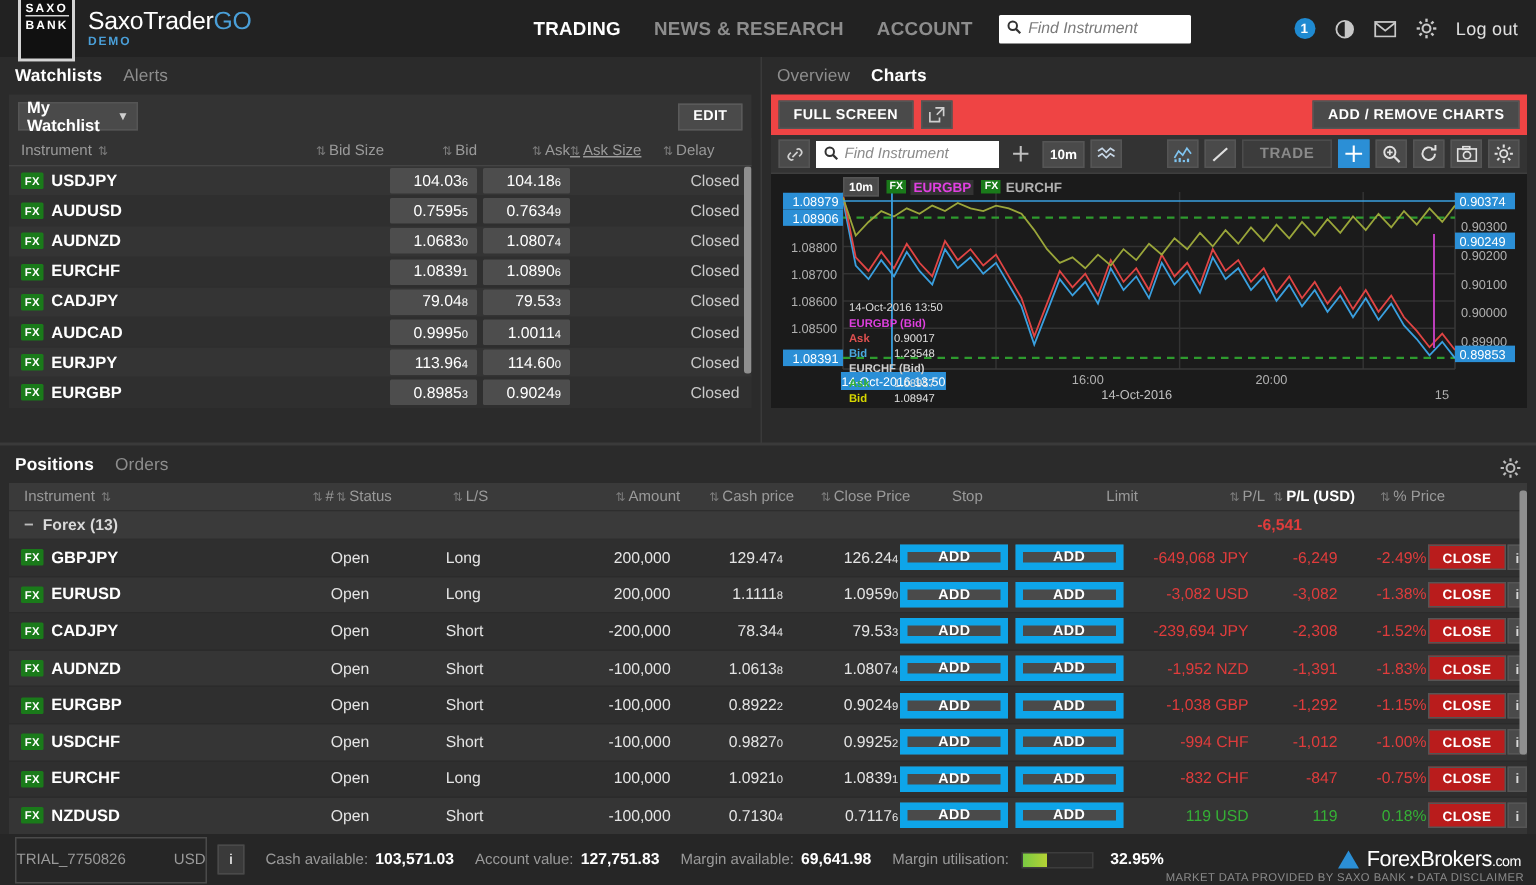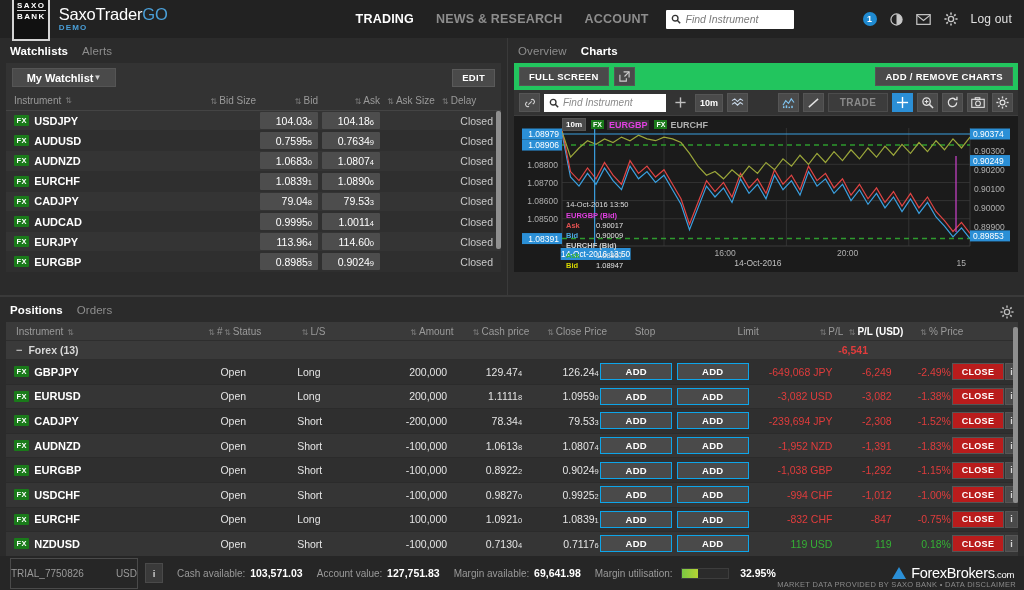--- a/index.html
+++ b/index.html
@@ -64,21 +64,21 @@
   
   .row-top { display: flex; height: 258px; padding: 0; gap: 0; }
   .watch-panel { width: 508px; background: #2b2b2b; border: 1px solid #3a3a3a; border-left: none; border-top: none; }
   .chart-panel { flex: 1; background: #2b2b2b; border: 1px solid #3a3a3a; border-right: none; border-top: none; border-left: none; }
 
   
   .wl-body { margin: 0 6px 6px; background: #333333; height: 209px; display: flex; flex-direction: column; }
   .wl-toolbar { display: flex; align-items: center; padding: 5px 6px; }
   .wl-select {
     background: #4a4a4a; color: #fff; font-size: 11px; font-weight: bold;
-    border: 1px solid #555; height: 19px; width: 104px; display: flex;
+    border: 1px solid #555; height: 19px; width: 80px; display: flex;
     align-items: center; justify-content: center; padding: 0 5px;
   }
   .wl-select .cv { font-size: 8px; color: #cfcfcf; }
   .wl-edit {
     margin-left: auto; background: #4a4a4a; border: 1px solid #5a5a5a;
     color: #ffffff; font-size: 9.5px; font-weight: bold; height: 18px;
     padding: 0 9px; display: flex; align-items: center; letter-spacing: 0.3px;
   }
   .wl-head {
     display: flex; font-size: 10px; color: #9a9a9a; padding: 3px 0 4px;
@@ -93,35 +93,35 @@
   .wl-row:nth-child(odd) { background: #343434; }
   .fx-badge {
     background: #1a7a1a; color: #ffffff; font-size: 7.5px; font-weight: bold;
     padding: 1px 2.5px; margin: 0 5px 0 8px; letter-spacing: 0.3px; border-radius: 1px;
   }
   .wl-sym { font-weight: bold; color: #ffffff; font-size: 11px; }
   .c-inst { width: 185px; display: flex; align-items: center; }
   .c-bidsize { width: 65px; text-align: right; }
   .c-bid { width: 62px; text-align: right; }
   .c-ask { width: 62px; text-align: right; }
-  .c-asksize { width: 62px; text-align: center; }
+  .c-asksize { width: 62px; text-align: left; text-decoration: underline; }
   .c-delay { flex: 1; text-align: right; padding-right: 8px; }
   .quote-cell {
     display: inline-block; background: #4d4d4d; color: #ffffff;
     padding: 2.5px 6px; min-width: 58px; text-align: right; border-radius: 1px;
   }
   .pip { font-size: 7.5px; vertical-align: baseline; }
   .closed-txt { color: #c9c9c9; font-size: 10.5px; }
   .wl-scroll {
     position: absolute; right: 0px; top: 0; width: 5px; height: 138px;
     background: #8f8f8f; border-radius: 2px;
   }
 
   
-  .ch-body { margin: 0 6px 6px; background: #22c55e; height: 209px; display: flex; flex-direction: column; }
+  .ch-body { margin: 0 6px 6px; background: #ef4444; height: 209px; display: flex; flex-direction: column; }
   .ch-bar1 { display: flex; align-items: center; padding: 4px 5px; gap: 5px; }
   .btn-dark {
     background: #4a4a4a; border: 1px solid #555; color: #ffffff; font-size: 9.5px;
     font-weight: bold; height: 19px; padding: 0 9px; display: flex;
     align-items: center; letter-spacing: 0.3px;
   }
   .btn-icon {
     background: #4a4a4a; border: 1px solid #555; width: 21px; height: 19px;
     display: flex; align-items: center; justify-content: center; color: #d0d0d0;
   }
@@ -185,21 +185,21 @@
   .group-row .minus { margin: 0 6px 0 10px; color: #bbb; font-size: 11px; }
   .group-total { color: #e03c3c; font-size: 10.5px; font-weight: bold; }
 
   .pos-row {
     display: flex; align-items: center; height: 24.6px; font-size: 10.5px;
     color: #e4e4e4; border-bottom: 1px solid #2b2b2b; background: #2f2f2f;
   }
   .pos-row:nth-child(even) { background: #353535; }
   .pos-sym { font-weight: bold; color: #ffffff; font-size: 11px; }
   .add-btn {
-    background: #4a4a4a; border: 1px solid #0ea5e9; color: #ffffff; font-size: 9.5px;
+    background: #4a4a4a; border: 5px solid #0ea5e9; color: #ffffff; font-size: 9.5px;
     font-weight: bold; height: 17px; width: 72px; display: inline-flex;
     align-items: center; justify-content: center; letter-spacing: 0.3px;
   }
   .close-btn {
     background: #b91c1c; border: 1px solid #555; color: #ffffff; font-size: 9px;
     font-weight: bold; height: 17px; width: 52px; display: inline-flex;
     align-items: center; justify-content: center; letter-spacing: 0.3px;
   }
   .info-btn {
     background: #4a4a4a; border: 1px solid #555; color: #d8d8d8; font-size: 9px;
@@ -599,21 +599,21 @@
             </span>
           </div><div style="position: absolute; left: 52px; top: 84px; font-size: 7.5px; line-height: 10px; color: rgb(208, 208, 208);">
             <div style="color:#ddd;margin-bottom:1px;">14-Oct-2016 13:50</div>
             <div style="color:#e040e0;font-weight:bold;">EURGBP (Bid)</div>
             <div style="display:flex;gap:14px;">
               <span style="color:#e05050;width:16px;font-weight:bold;">Ask</span>
               <span style="color:#e0e0e0;">0.90017</span>
             </div>
             <div style="display:flex;gap:14px;">
               <span style="color:#4aa8e0;width:16px;font-weight:bold;">Bid</span>
-              <span style="color:#e0e0e0;">0.90009</span>
+              <span style="color:#e0e0e0;">1.23548</span>
             </div>
             <div style="color:#d0d0d0;font-weight:bold;">EURCHF (Bid)</div>
             <div style="display:flex;gap:14px;">
               <span style="color:#35b035;width:16px;font-weight:bold;">Ask</span>
               <span style="color:#e0e0e0;">1.08957</span>
             </div>
             <div style="display:flex;gap:14px;">
               <span style="color:#d8d800;width:16px;font-weight:bold;">Bid</span>
               <span style="color:#e0e0e0;">1.08947</span>
             </div>

